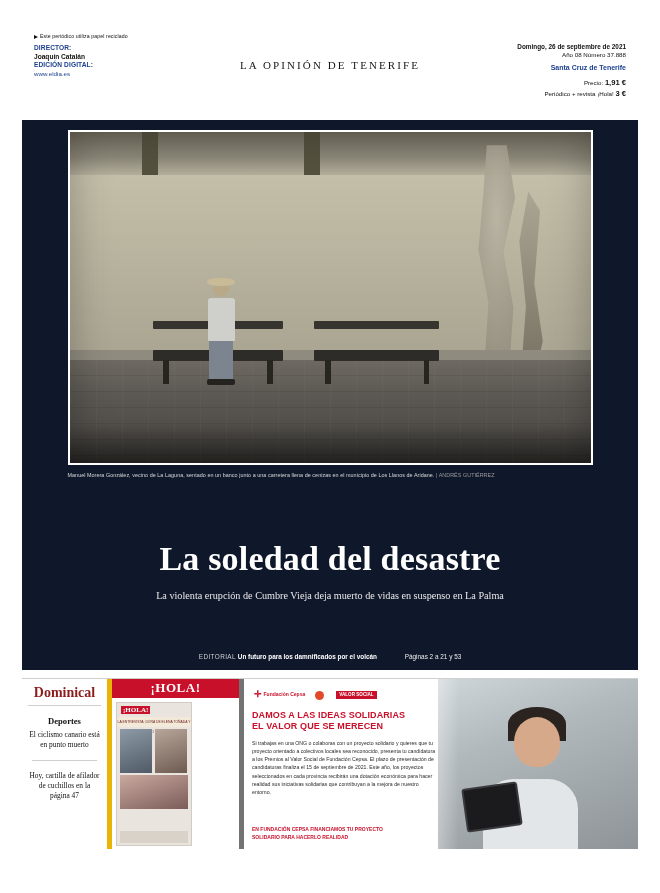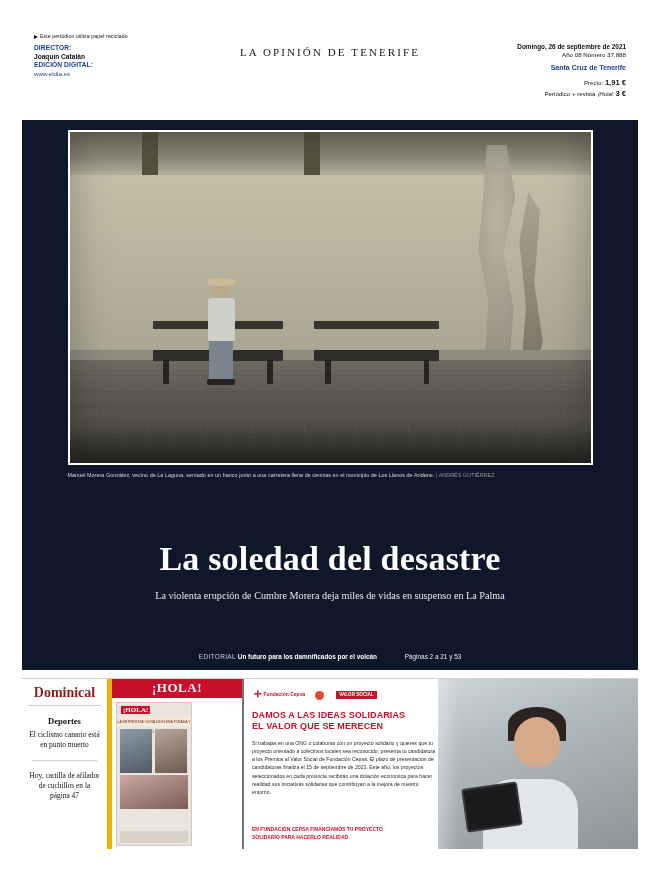--- a/index.html
+++ b/index.html
@@ -78,21 +78,21 @@
   }
   .eldia {
     font-family: "Liberation Serif", serif;
     font-weight: bold;
     font-size: 60px;
     letter-spacing: 3px;
     line-height: 0.95;
     color: #16181a;
   }
   .subtitle {
-    margin-top: 2px;
+    margin-top: 15px;
     font-family: "Liberation Serif", serif;
     font-size: 11px;
     letter-spacing: 2.1px;
     color: #16181a;
   }
 
   .right-block {
     position: absolute;
     top: 42px;
     right: 12px;
@@ -278,21 +278,21 @@
     font-family: "Liberation Serif", serif;
     font-size: 7.4px;
     line-height: 1.35;
     color: #111;
   }
   .dom-item b { display:block; font-size: 8.6px; margin-bottom: 2px;}
   .dom-rule { border-top: 1px solid #cfcfcf; margin: 10px 4px; }
 
   .hola-col {
     width: 132px;
-    border-right: 2px solid #737373;
+    border-right: 5px solid #737373;
     box-sizing: border-box;
     position: relative;
   }
   .hola-head {
     background: #c9102a;
     color: #fff;
     text-align: center;
     font-family: "Liberation Serif", serif;
     font-weight: bold;
     font-size: 13px;
@@ -490,21 +490,21 @@
       <div class="ph-shadow"></div>
       <div class="ph-vign"></div>
     </div>
 
     <div class="photo-caption">
       <span>Manuel Morera González, vecino de La Laguna, sentado en un banco junto a una carretera llena de cenizas en el municipio de Los Llanos de Aridane.</span>
       <span class="credit">| ANDRÉS GUTIÉRREZ</span>
     </div>
 
     <div class="headline">La soledad del desastre</div>
-    <div class="subhead">La violenta erupción de Cumbre Morera  deja miles de vidas en suspenso en La Palma</div>
+    <div class="subhead">La violenta erupción de Cumbre Vieja  deja muerto de vidas en suspenso en La Palma</div>
 
     <div class="hero-foot">
       <span class="tag">EDITORIAL</span>
       <span class="bold">Un futuro para los damnificados por el volcán</span>
       <span class="pages">Páginas 2 a 21 y 53</span>
     </div>
   </div>
 
   <div class="bottom">
 

